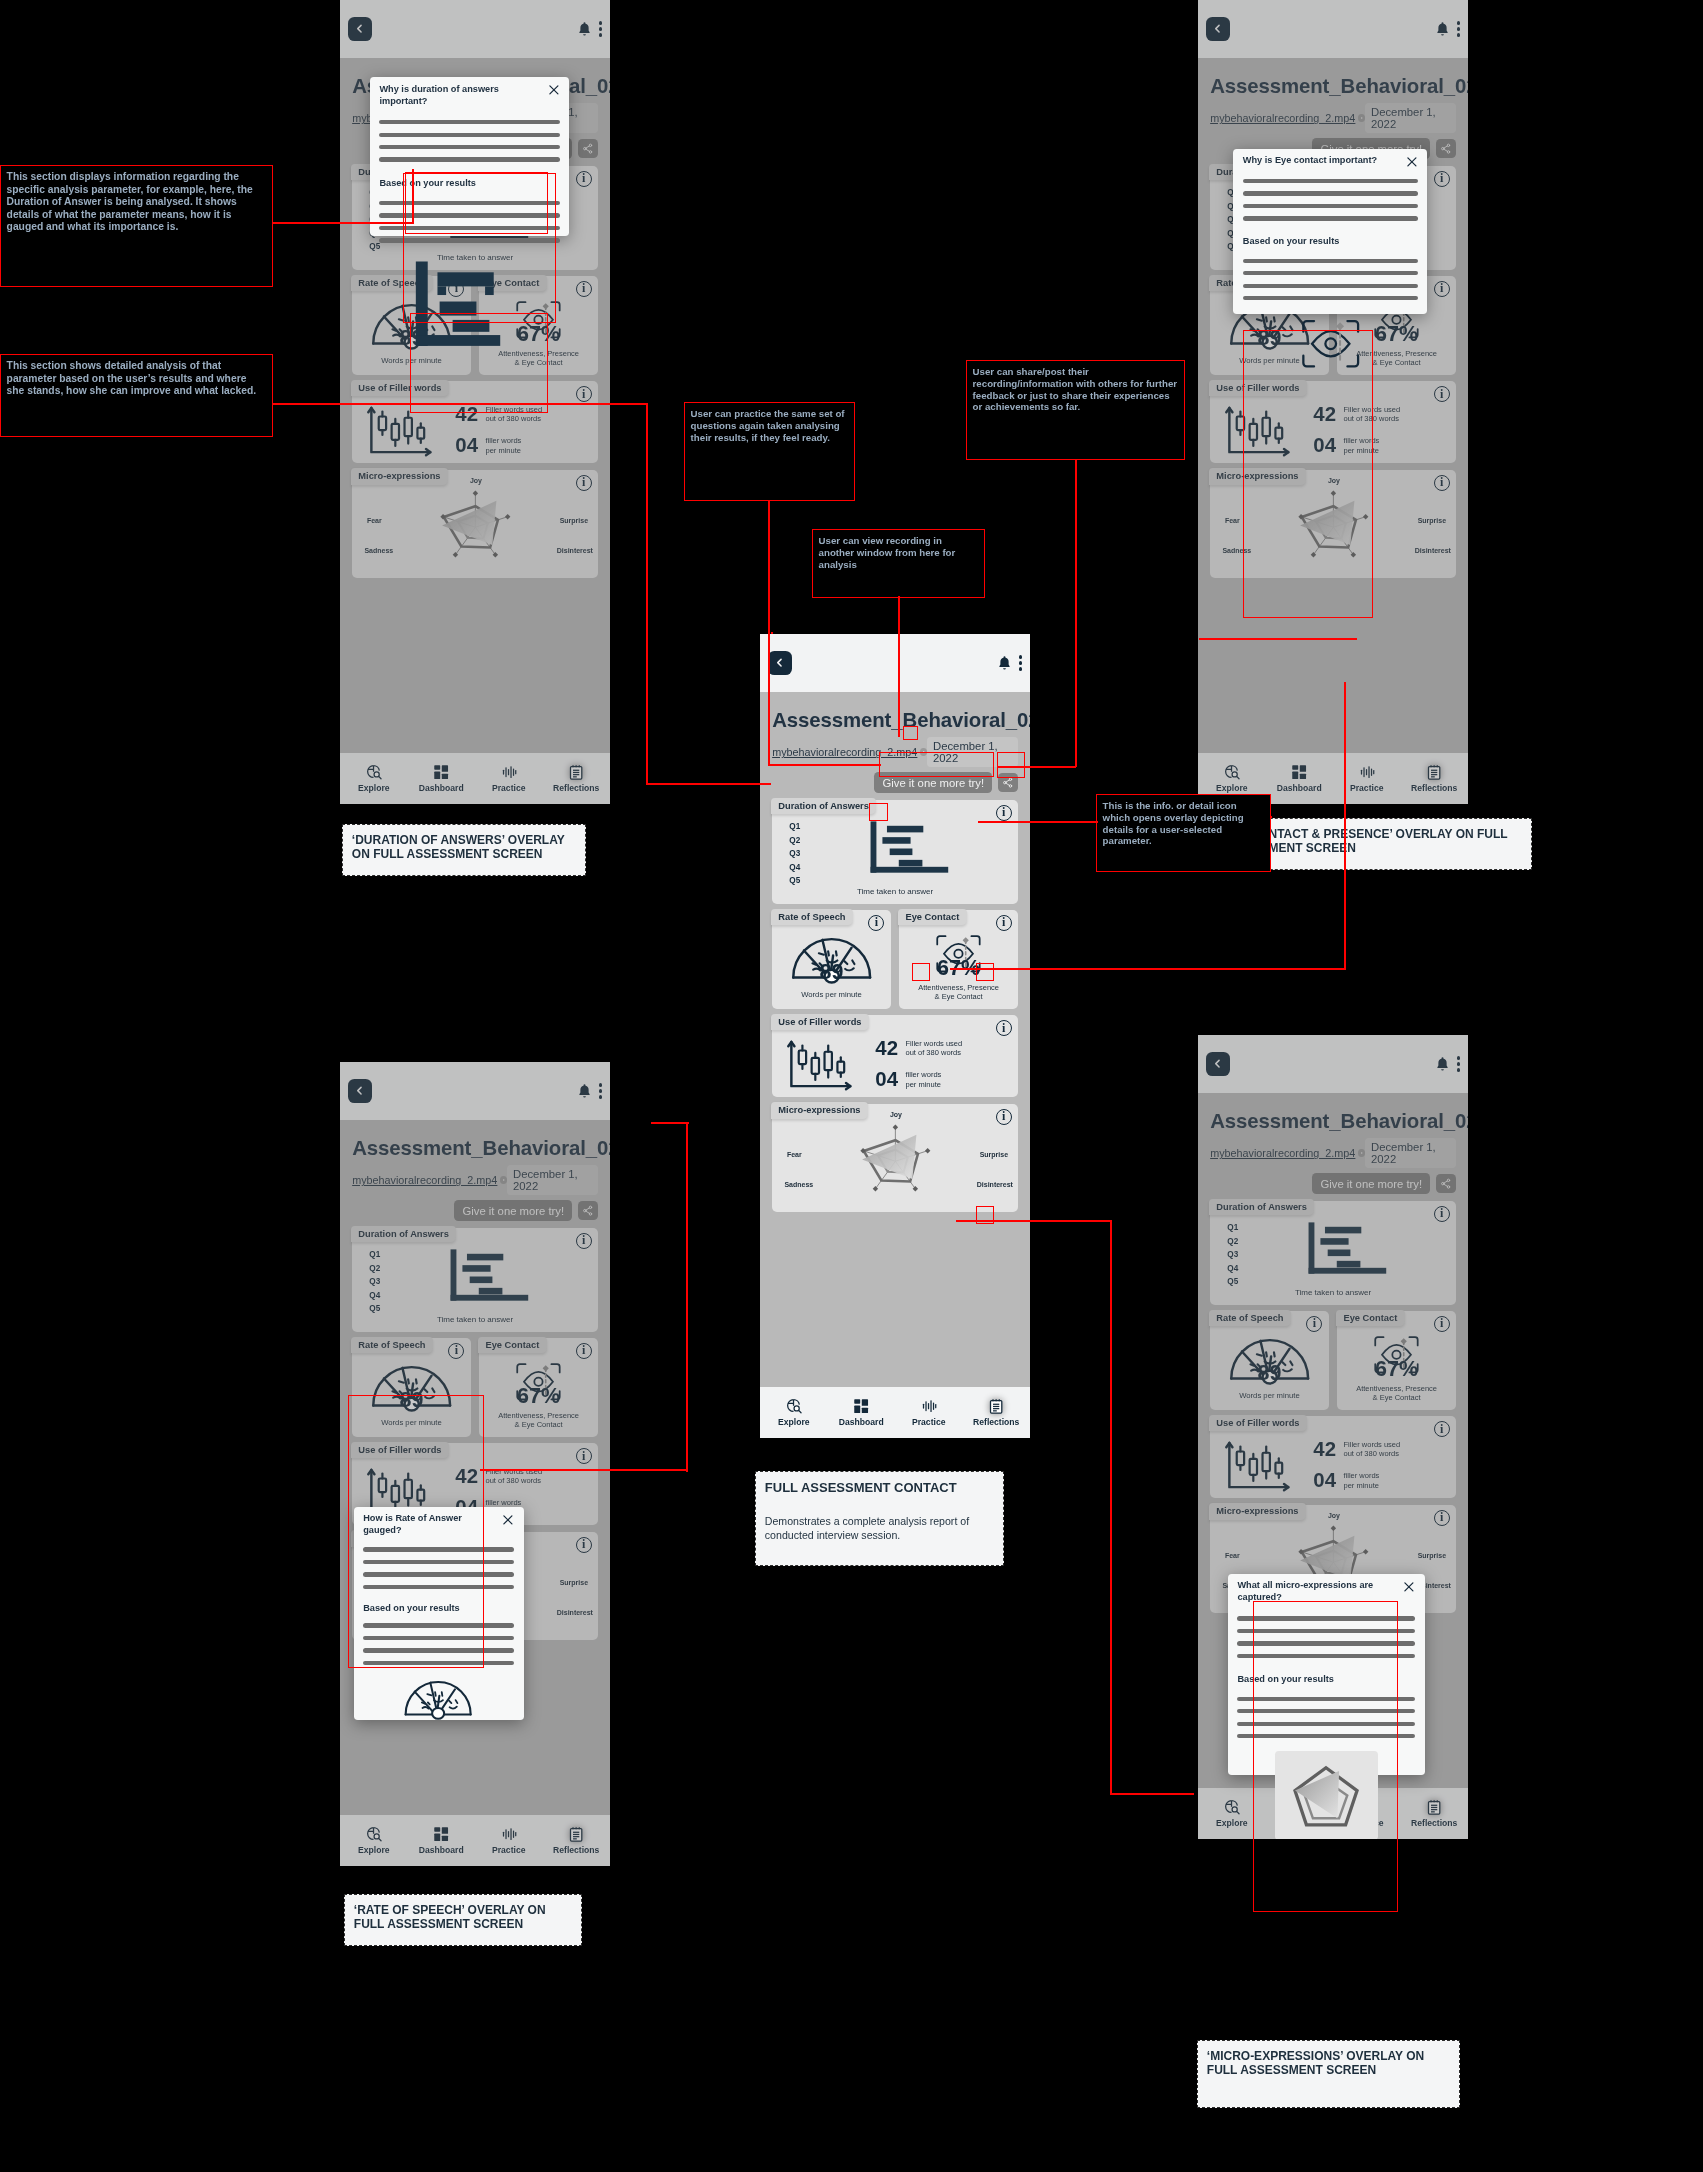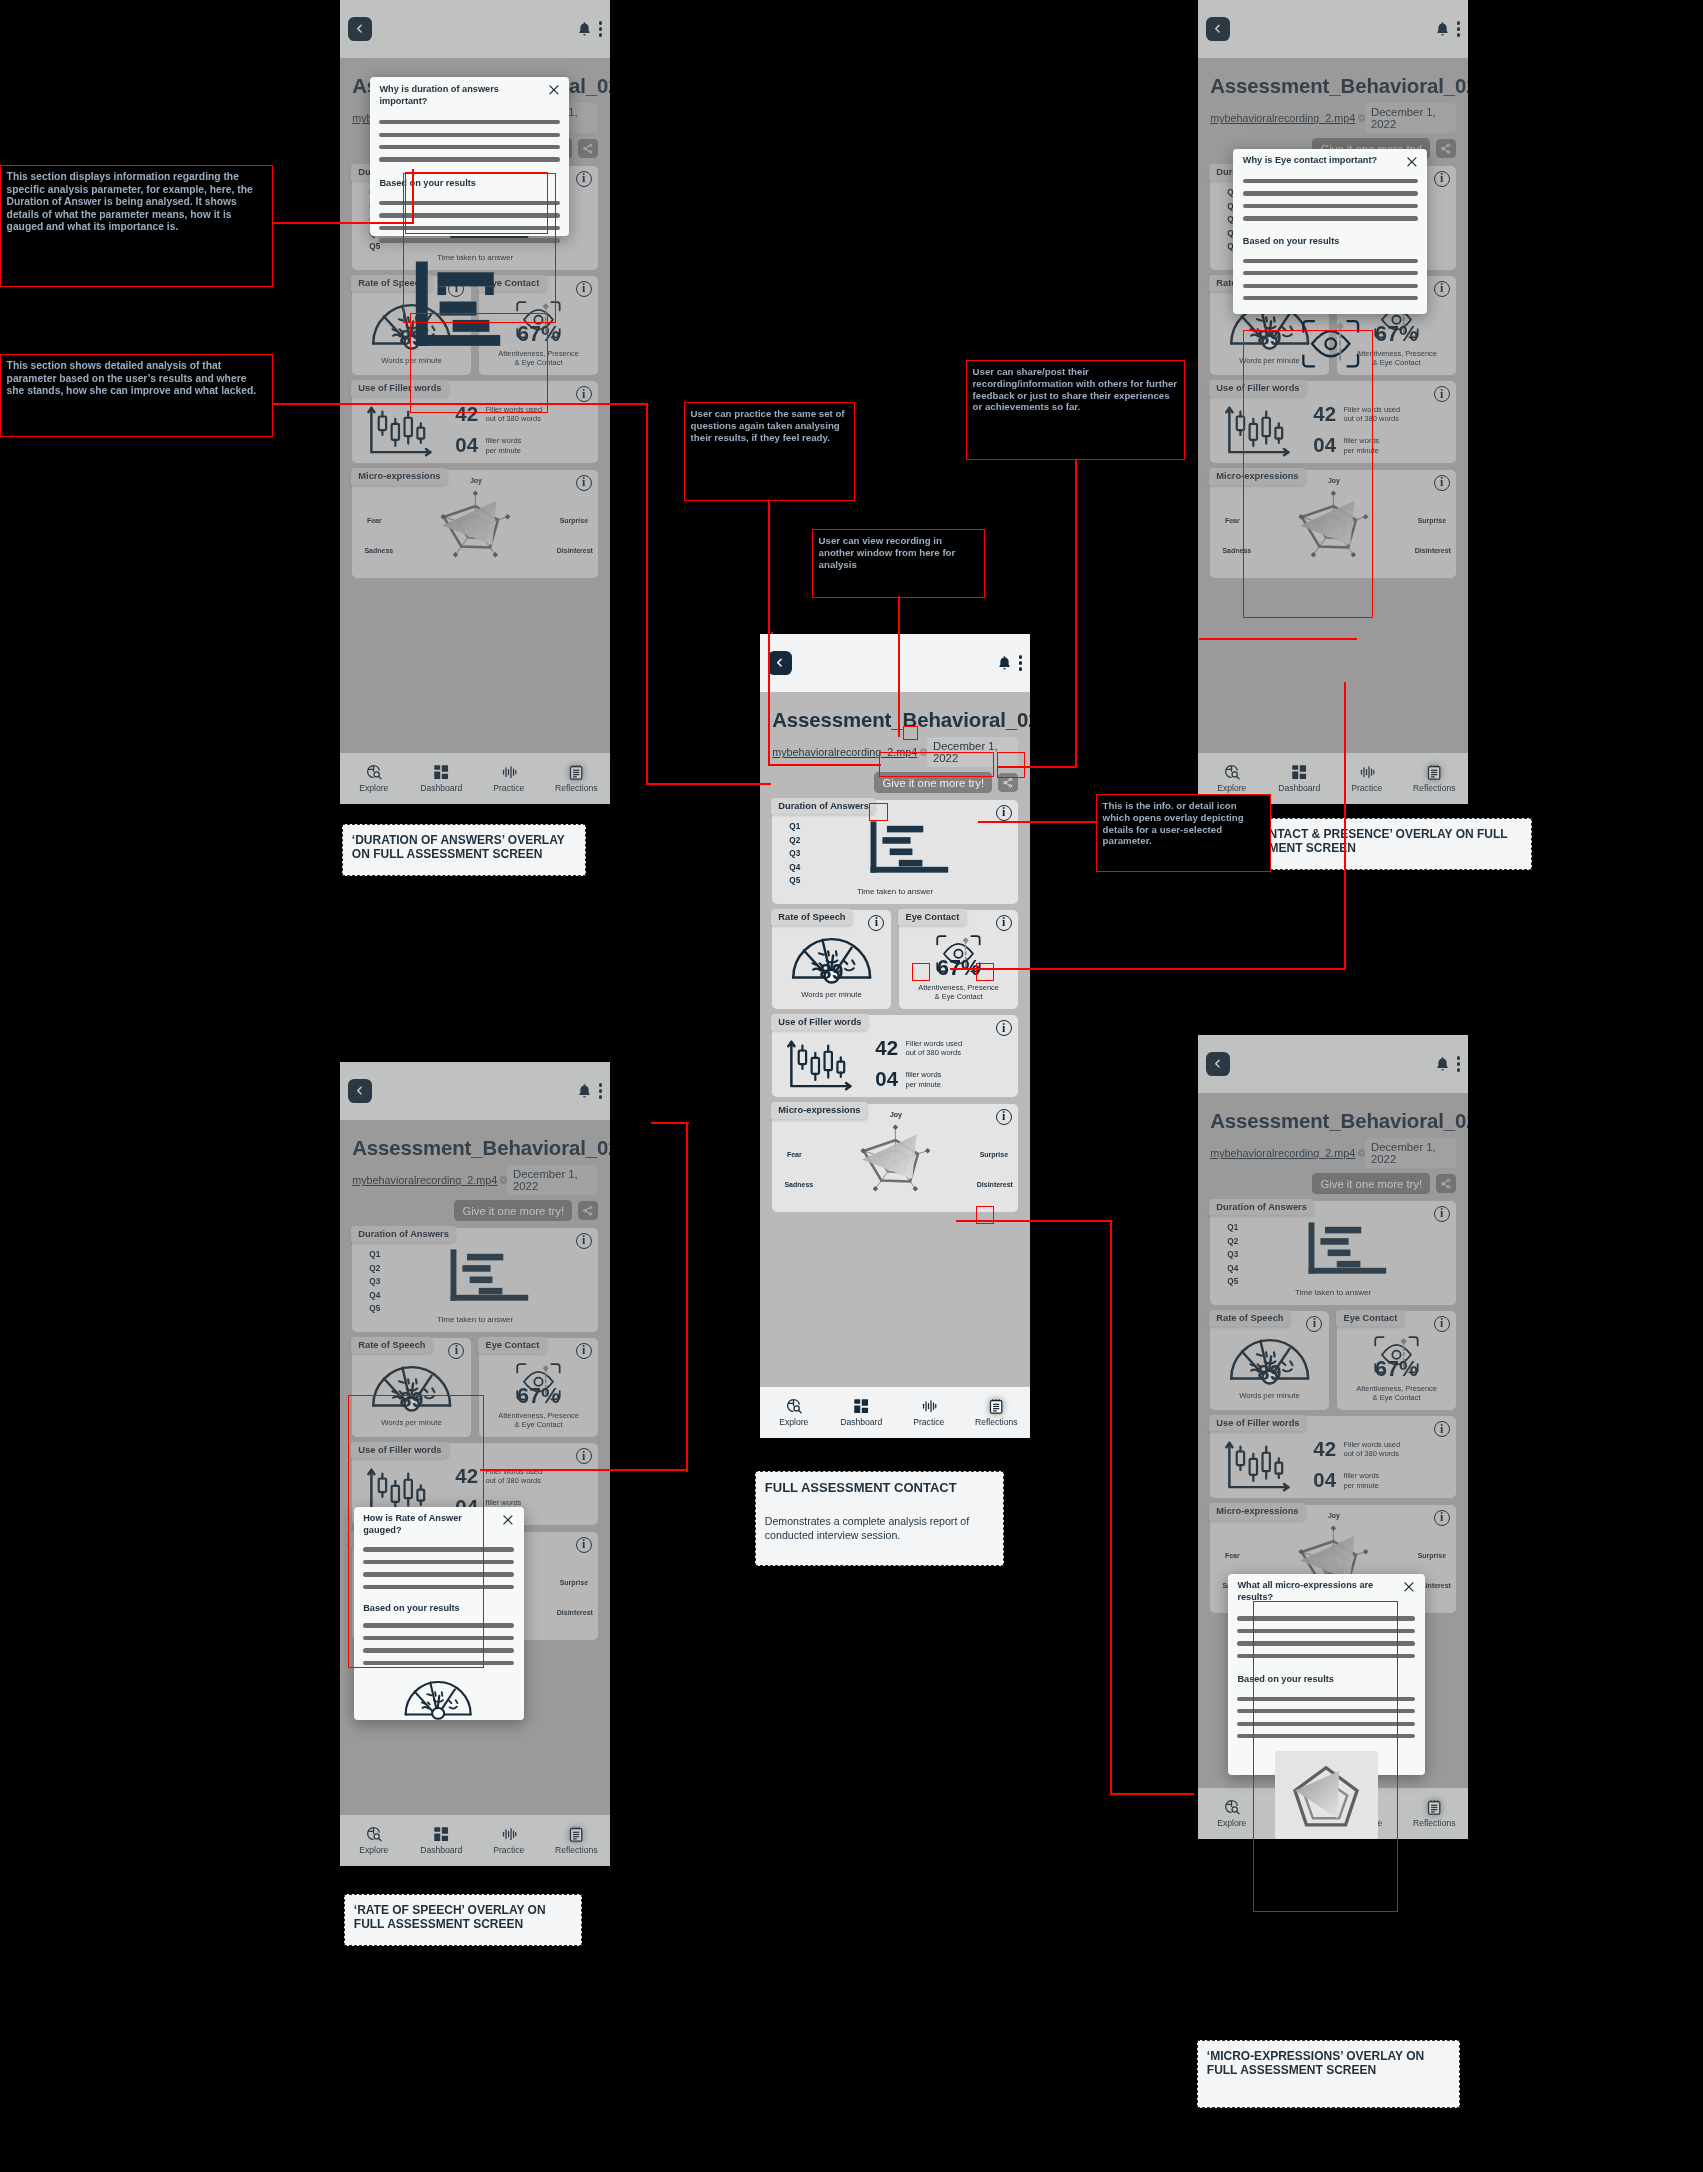--- a/index.html
+++ b/index.html
@@ -60,21 +60,21 @@
 
   .duo { display:flex; gap: 3.5%; }
   .duo > .card { flex:1; }
   .bignum { color:#14293a; font-weight:700; text-align:center; }
   .subnum { color:#23323f; text-align:center; line-height:1.2; }
 
   
   .bottomnav { position:absolute; left:0; right:0; bottom:0; height:6.4%;
     background:#f2f3f4; display:flex; align-items:center; }
   .navitem { flex:1; display:flex; flex-direction:column; align-items:center; gap:2.5px; }
-  .navitem span { color:#14293a; font-weight:400; }
+  .navitem span { color:#14293a; font-weight:700; }
   .navicon { width:16.3px; height:16.3px; display:block; }
   .navactive .navicon { filter: drop-shadow(0 0 3.8px rgba(0,0,0,.45)); }
 
   
   .veil { position:absolute; inset:0; background:rgba(90,90,90,.33); }
 
   
   .overlay { position:absolute; background:#f7f8f8; border-radius:3.8px;
     box-shadow:0 3.8px 16.3px rgba(0,0,0,.35); padding: 3.2% 4.2%; }
   .ov-close { position:absolute; top:6.3px; right:8.8px; width:13.8px;height:13.8px; }
@@ -1395,21 +1395,21 @@
             </span>
         <span style="font-size:8.6px">Reflections</span>
       </div>
   </div>
   <div class="veil"></div>
   <div class="overlay" style="left:11%;top:67%;width:73%;height:25%;padding:2.0% 3.6%;">
     <span class="ov-close"><svg viewBox="0 0 24 24" fill="none" stroke="#17293a" stroke-width="2.1" stroke-linecap="round">
               <line x1="5" y1="5" x2="19" y2="19"></line>
               <line x1="19" y1="5" x2="5" y2="19"></line>
             </svg></span>
-    <div class="ov-q" style="font-size:9.2px;padding-right:18px">What all micro-expressions are results?</div>
+    <div class="ov-q" style="font-size:9.2px;padding-right:18px">What all micro-expressions are captured?</div>
     <div class="bars">
             <i></i>
             <i></i>
             <i></i>
             <i></i>
           </div>
     <div class="ov-sub" style="font-size:9.2px">Based on your results</div>
     <div class="bars">
             <i></i>
             <i></i>

